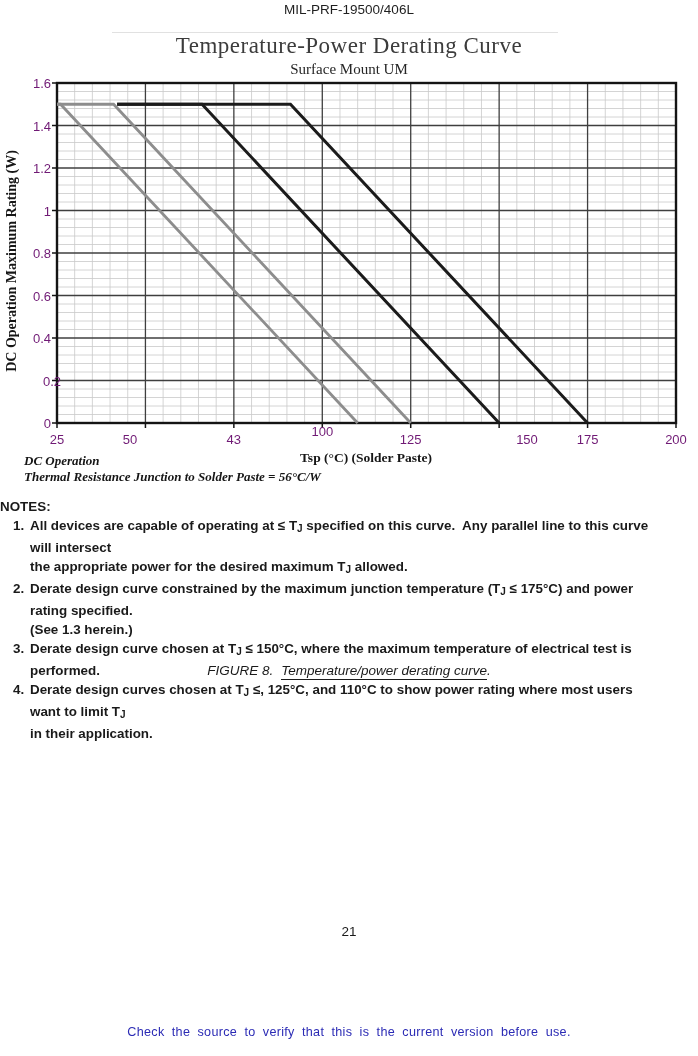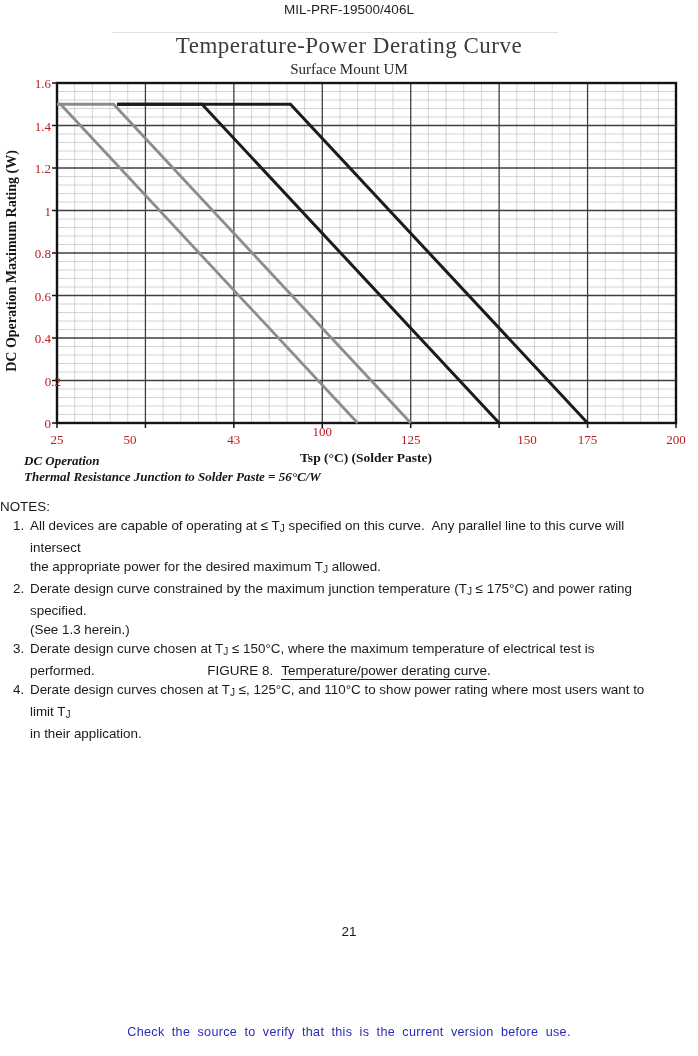--- a/index.html
+++ b/index.html
@@ -67,39 +67,40 @@
     font-weight: bold;
     font-size: 13px;
     color: #161616;
     white-space: nowrap;
     font-style: italic;
   }
   .fn1 { top: 423px; }
   .fn2 { top: 439px; }
   .tick-label {
     position: absolute;
-    font-family: Liberation Serif, serif;
+    font-family: Liberation Sans, sans-serif;
     font-size: 13px;
-    color: #b91c1c;
+    color: #701a75;
   }
   .x-tick-label { width: 44px; text-align: center; }
   .y-tick-label { width: 34px; text-align: right; }
 
   
-  .notes { top: 497px; left: 0; width: 660px; font-size: 13.4px; line-height: 19px; }
+  .notes { top: 497px; left: 0; width: 660px; font-size: 13.4px; line-height: 19px; font-weight: bold; }
   .notes-label { margin: 0 0 0 0; }
   .note-item { position: relative; padding-left: 30px; white-space: pre-wrap; }
   .note-num { position: absolute; left: 13px; top: 0; }
   .sub { font-size: 10px; vertical-align: -2px; }
 
   
   .figure-caption {
     top: 663px; left: 0; width: 698px;
     text-align: center;
     font-size: 13.5px;
+    font-style: italic;
   }
   .caption-prefix { margin-right: 8px; }
   .caption-underlined { border-bottom: 1px solid #1a1a1a; padding-bottom: 1px; }
 
   
   .page-number {
     top: 924px; left: 0; width: 698px;
     text-align: center;
     font-size: 13.5px;
   }

